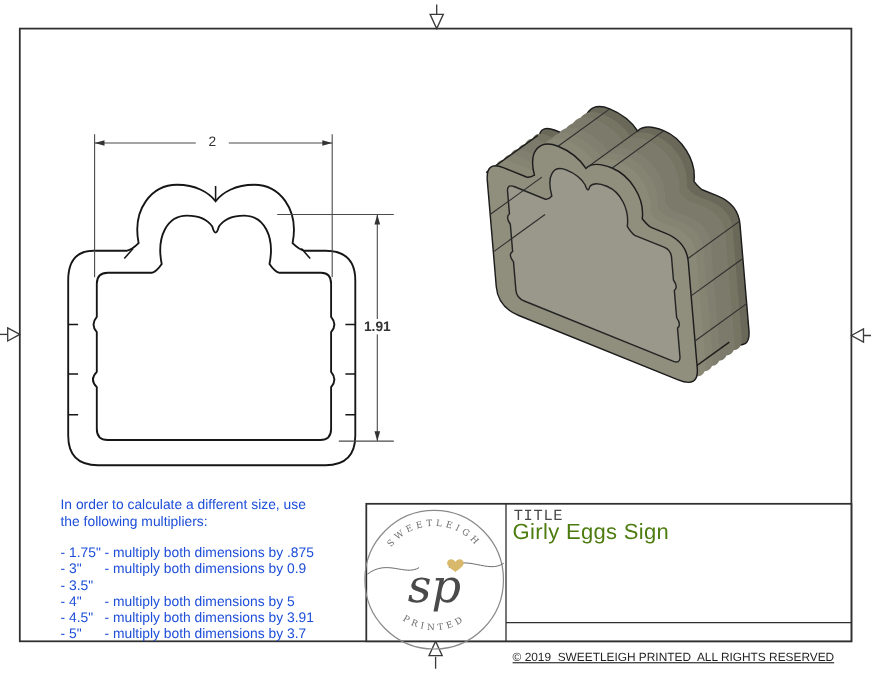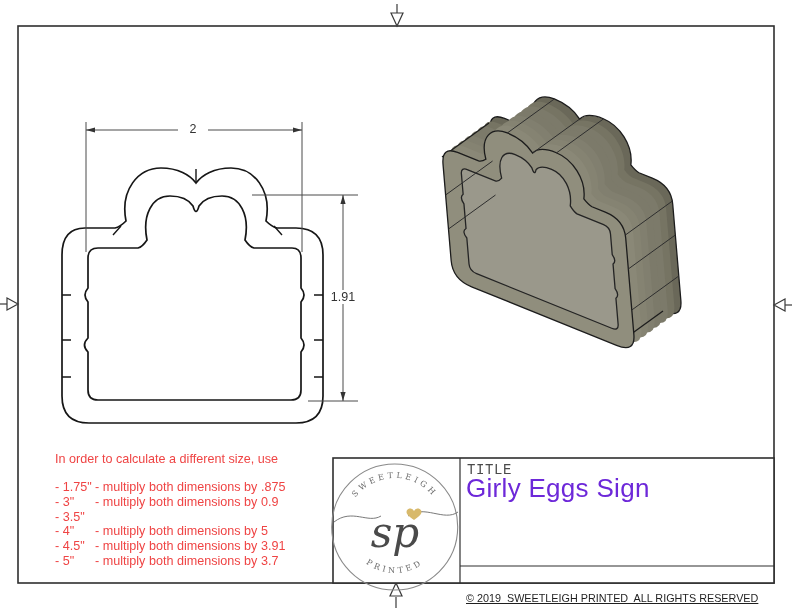--- a/index.html
+++ b/index.html
@@ -1,28 +1,28 @@
 <!DOCTYPE html>
 <html><head>
 <meta charset="utf-8">
 <style>
   html,body{margin:0;padding:0;background:#fff;}
   .sheet{position:relative;width:792px;height:612px;background:#fff;overflow:hidden;
          font-family:"Liberation Sans",sans-serif;color:#222;}
   .sheet svg{position:absolute;left:0;top:0;}
   .ovl{position:absolute;}
   .dimlbl{font-size:12.5px;color:#333;background:#fff;text-align:center;line-height:14px;}
-  .note{left:55px;top:452px;font-size:12.6px;color:#ef4444;}
+  .note{left:55px;top:452px;font-size:12.6px;color:#1d4ed8;}
   .note .intro{line-height:15.2px;}
   .note .mlist{margin-top:13px;}
   .mrow{display:flex;line-height:14.7px;}
   .msize{width:40px;white-space:pre;}
   .mrule{white-space:pre;}
   .tlabel{left:467px;top:462px;font-size:14px;letter-spacing:.6px;color:#4a4a4a;font-family:Liberation Mono, monospace;}
-  .ttitle{left:466px;top:473px;font-size:26px;color:#6d28d9;letter-spacing:.3px;}
+  .ttitle{left:466px;top:473px;font-size:20px;color:#4d7c0f;letter-spacing:.3px;}
   .tcopy{left:466px;top:592px;font-size:10.8px;color:#1f1f1f;white-space:pre;text-decoration:underline;}
 </style>
 </head>
 <body>
 
 <div class="sheet">
 
 <svg width="792" height="612" viewBox="0 0 792 612">
   <defs>
     <path id="sgO" vector-effect="non-scaling-stroke" d="M 85,228 L 115,228 C 120,227 123,224 126,221 C 120,190 138,168 161,168 C 178,168 190,175 196,183 C 202,175 214,168 231,168 C 254,168 272,190 266,221 C 269,224 272,227 277,228 L 296,228 Q 323,228 323,255 L 323,396 Q 323,423 296,423 L 89,423 Q 62,423 62,396 L 62,255 Q 62,228 85,228 Z"></path>
@@ -114,24 +114,25 @@
     <text font-family="DejaVu Serif, serif" font-size="8" letter-spacing="3.2" fill="#6a6a6a" text-anchor="middle">
       <textPath href="#arcBot" startOffset="50%">PRINTED</textPath>
     </text>
     <path d="M334,522 C352,508 368,524 381,516 M408,516 C424,504 444,522 458,512" stroke="#6a6a6a" stroke-width="0.9" fill="none"></path>
     <text x="395" y="547" text-anchor="middle" font-family="DejaVu Serif, serif" font-style="italic" font-size="42" fill="#4a4a4a">sp</text>
     <path d="M 414,511 c -2,-4 -7.5,-3 -7.5,1 c 0,2.8 3.8,5 7.5,8 c 3.7,-3 7.5,-5.2 7.5,-8 c 0,-4 -5.5,-5 -7.5,-1 z" fill="#d8b96b"></path>
   </g>
 </svg>
 
 <div class="ovl dimlbl" style="left:178px;top:122px;width:30px;">2</div>
-<div class="ovl dimlbl" style="left:326px;top:290px;width:34px;">1.91</div>
+<div class="ovl dimlbl" style="left:326px;top:290px;width:34px;font-weight:bold;">1.91</div>
 
 <div class="ovl note">
   <div class="intro">In order to calculate a different size, use</div>
+  <div class="intro">the following multipliers:</div>
   <div class="mlist">
     <div class="mrow">
       <span class="msize">- 1.75"</span>
       <span class="mrule">- multiply both dimensions by .875</span>
     </div>
     <div class="mrow">
       <span class="msize">- 3"</span>
       <span class="mrule">- multiply both dimensions by 0.9</span>
     </div>
     <div class="mrow">

